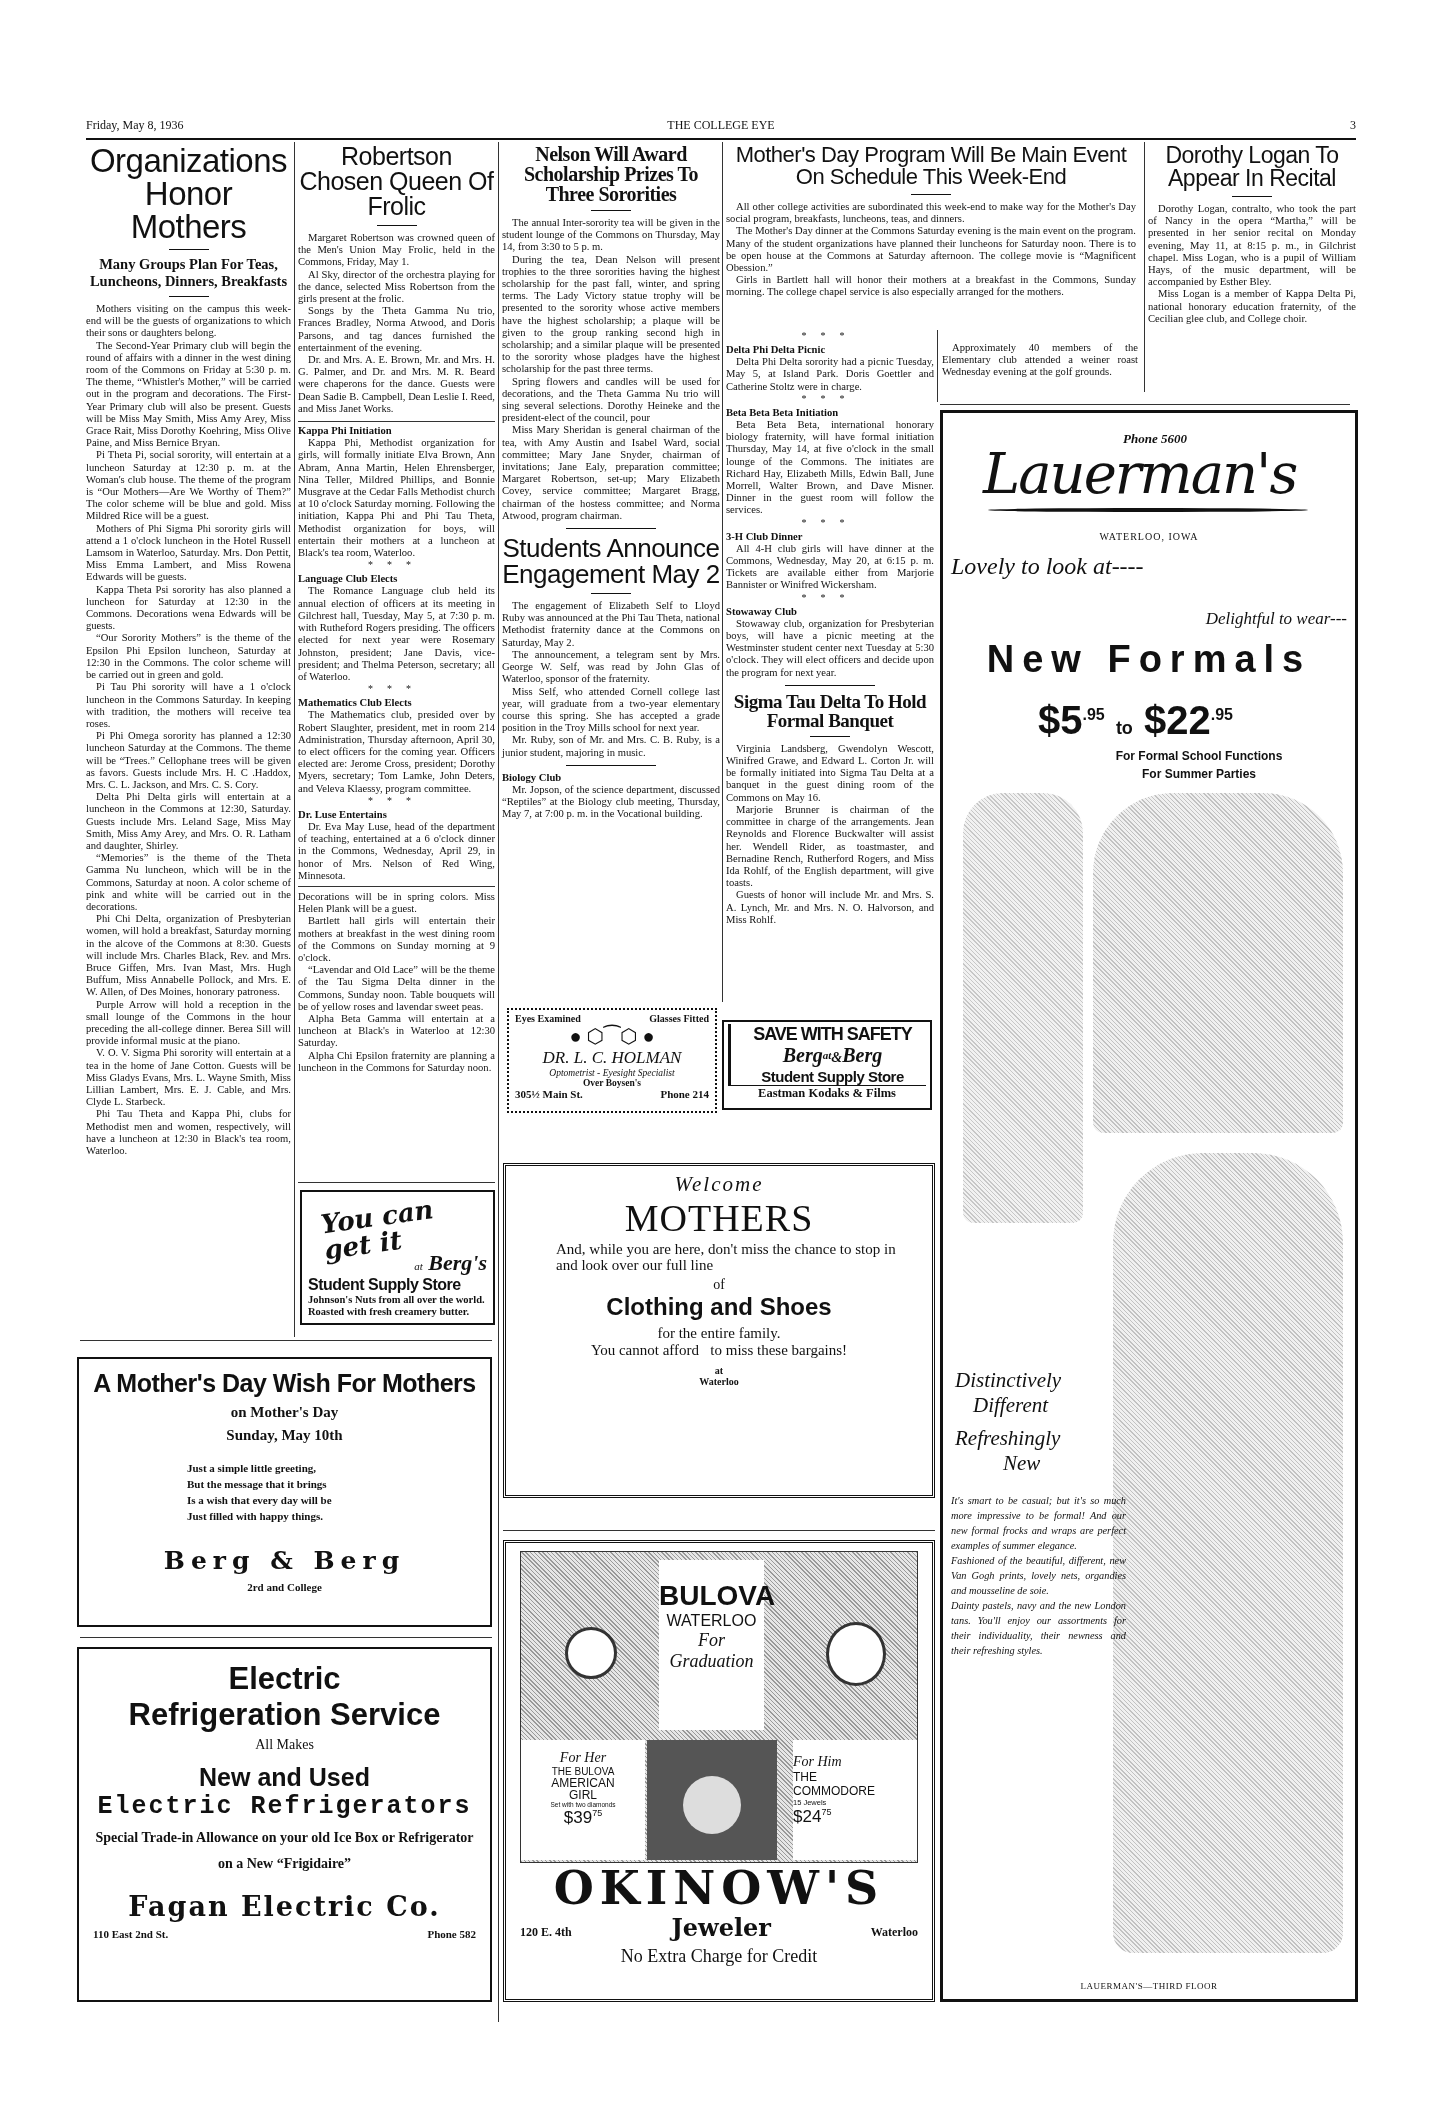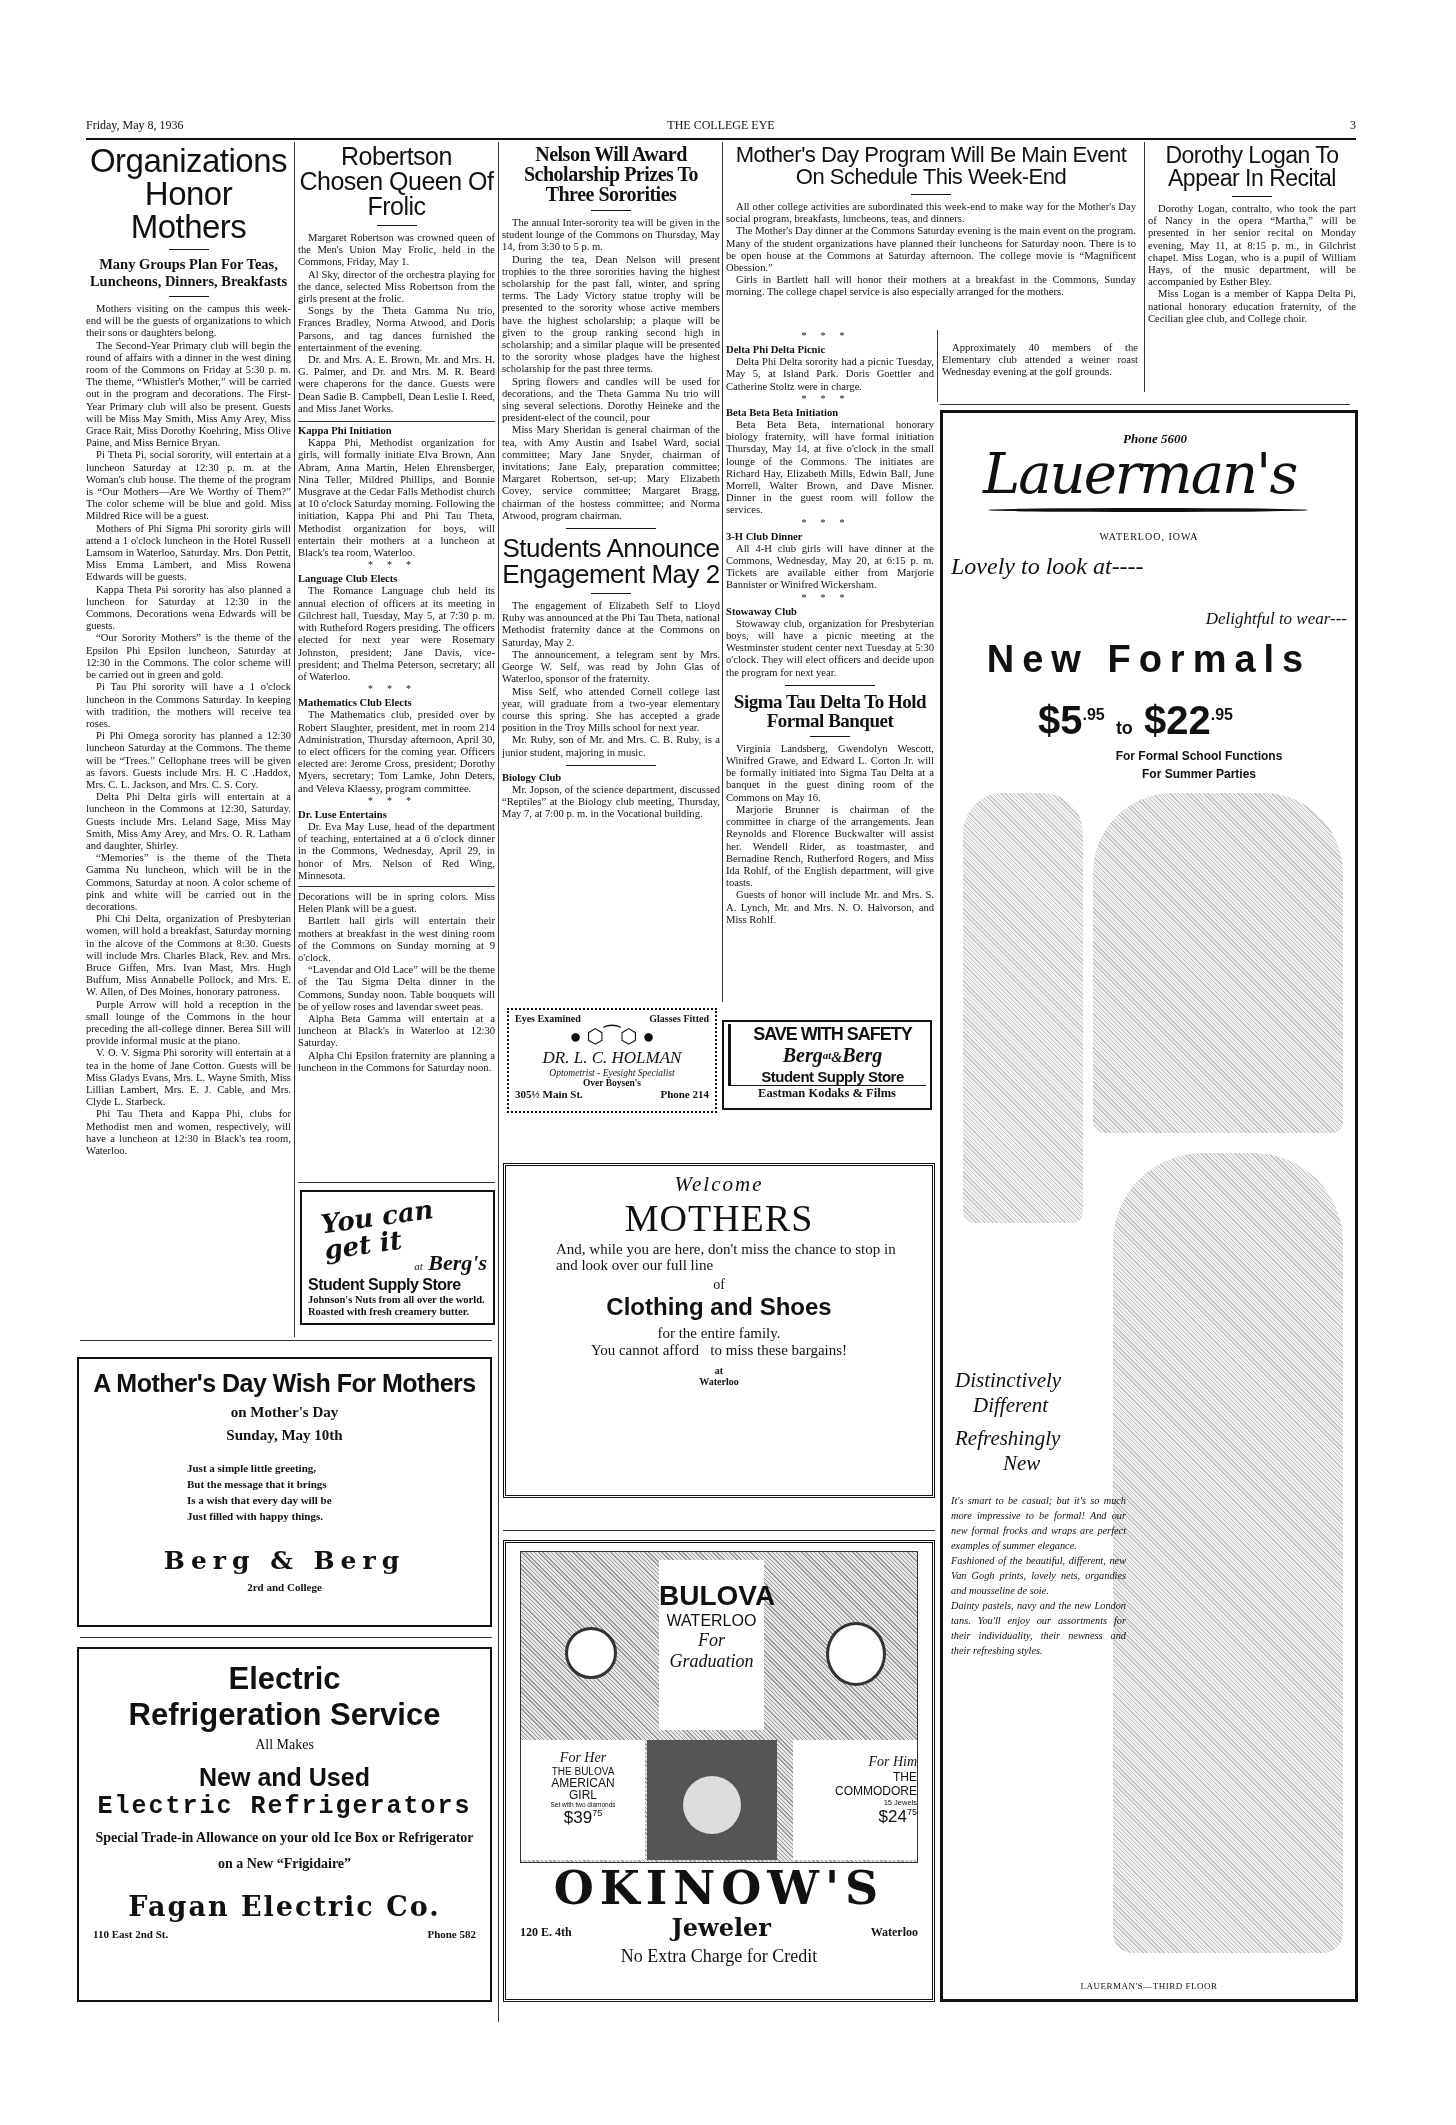--- a/index.html
+++ b/index.html
@@ -236,21 +236,21 @@
       <div class="italic" style="font-size:14px;margin-top:10px;">For Her</div>
       <div class="sans" style="font-size:10px;">THE BULOVA</div>
       <div class="sans" style="font-size:12px;line-height:12px;">AMERICAN</div>
       <div class="sans" style="font-size:12px;line-height:12px;">GIRL</div>
       <div class="sans" style="font-size:6.5px;">Set with two diamonds</div>
       <div class="sans" style="font-size:17px;"><span>$39</span><sup style="font-size:9px">75</sup></div>
     </div>
     <div style="position:absolute;left:126px;top:188px;width:130px;height:120px;background:#555;">
       <div style="width:58px;height:58px;border-radius:50%;background:#ddd;margin:36px auto 0;"></div>
     </div>
-    <div style="position:absolute;right:0;top:188px;width:124px;height:120px;background:#fff;text-align:right;">
+    <div style="position:absolute;right:0;top:188px;width:124px;height:120px;background:#fff;text-align:left;">
       <div class="italic" style="font-size:14px;margin-top:14px;">For Him</div>
       <div class="sans" style="font-size:12px;">THE</div>
       <div class="sans" style="font-size:12px;">COMMODORE</div>
       <div class="sans" style="font-size:7.5px;">15 Jewels</div>
       <div class="sans" style="font-size:17px;"><span>$24</span><sup style="font-size:9px">75</sup></div>
     </div>
   </div>
   <div class="center" style="font-family:'DejaVu Serif',serif;font-weight:bold;font-size:46px;letter-spacing:6px;line-height:50px;">OKINOW'S</div>
   <div style="display:flex;justify-content:space-between;align-items:baseline;font-weight:bold;">
     <span style="font-size:12px;">120 E. 4th</span>

